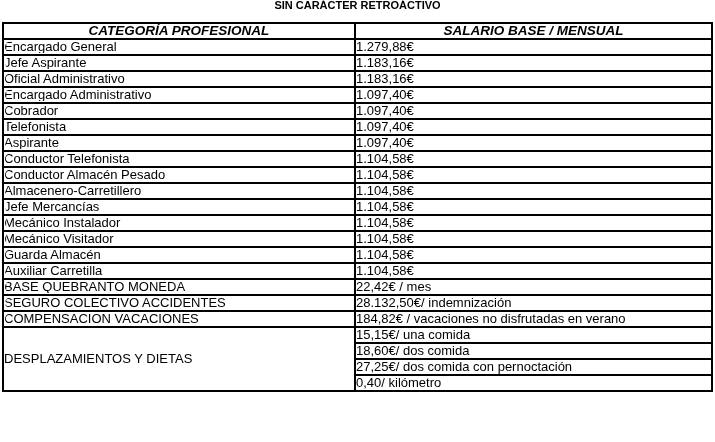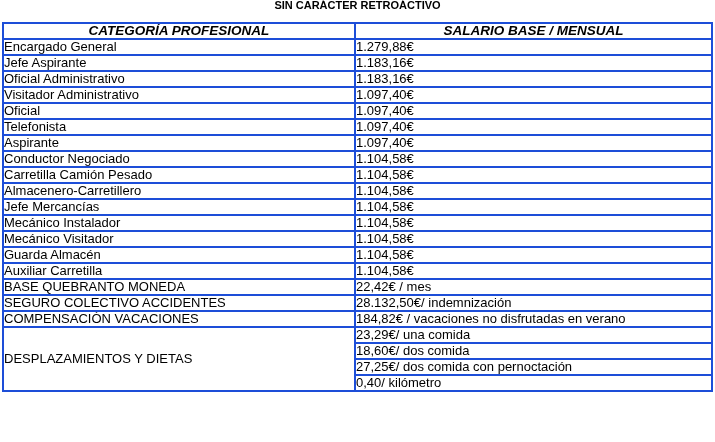--- a/index.html
+++ b/index.html
@@ -36,37 +36,38 @@
     left: 2px;
     width: 709px;
     border-collapse: collapse;
     table-layout: fixed;
     background: #ffffff;
   }
   table.salary-table col.c1 { width: 352px; }
   table.salary-table col.c2 { width: 357px; }
   table.salary-table th,
   table.salary-table td {
-    border: 2px solid #1d4ed8;
+    border: 2px solid #000000;
     height: 14px;
     padding: 0 0;
     font-size: 13px;
     line-height: 14px;
     white-space: nowrap;
     overflow: hidden;
   }
   table.salary-table th {
     font-style: italic;
     font-weight: bold;
     text-align: center;
     font-size: 13.5px;
   }
   td.cat {
     text-align: left;
     padding-left: 4px;
+    border-radius: 8px;
   }
   td.val {
     text-align: left;
   }
   td.merged-label {
     text-align: left;
     padding-left: 4px;
     vertical-align: middle;
   }
 </style>
@@ -92,41 +93,41 @@
     </tr>
     <tr>
       <td class="cat">Jefe Aspirante</td>
       <td class="val">1.183,16€</td>
     </tr>
     <tr>
       <td class="cat">Oficial Administrativo</td>
       <td class="val">1.183,16€</td>
     </tr>
     <tr>
-      <td class="cat">Visitador Administrativo</td>
+      <td class="cat">Encargado Administrativo</td>
       <td class="val">1.097,40€</td>
     </tr>
     <tr>
-      <td class="cat">Oficial</td>
+      <td class="cat">Cobrador</td>
       <td class="val">1.097,40€</td>
     </tr>
     <tr>
       <td class="cat">Telefonista</td>
       <td class="val">1.097,40€</td>
     </tr>
     <tr>
       <td class="cat">Aspirante</td>
       <td class="val">1.097,40€</td>
     </tr>
     <tr>
-      <td class="cat">Conductor Negociado</td>
+      <td class="cat">Conductor Telefonista</td>
       <td class="val">1.104,58€</td>
     </tr>
     <tr>
-      <td class="cat">Carretilla Camión Pesado</td>
+      <td class="cat">Conductor Almacén Pesado</td>
       <td class="val">1.104,58€</td>
     </tr>
     <tr>
       <td class="cat">Almacenero-Carretillero</td>
       <td class="val">1.104,58€</td>
     </tr>
     <tr>
       <td class="cat">Jefe Mercancías</td>
       <td class="val">1.104,58€</td>
     </tr>
@@ -153,21 +154,21 @@
     <tr>
       <td class="cat">SEGURO COLECTIVO ACCIDENTES</td>
       <td class="val">28.132,50€/ indemnización</td>
     </tr>
     <tr>
       <td class="cat">COMPENSACIÓN VACACIONES</td>
       <td class="val">184,82€ / vacaciones no disfrutadas en verano</td>
     </tr>
     <tr>
       <td class="merged-label" rowspan="4">DESPLAZAMIENTOS Y DIETAS</td>
-      <td class="val">23,29€/ una comida</td>
+      <td class="val">15,15€/ una comida</td>
     </tr>
     <tr>
       <td class="val">18,60€/ dos comida</td>
     </tr>
     <tr>
       <td class="val">27,25€/ dos comida con pernoctación</td>
     </tr>
     <tr>
       <td class="val">0,40/ kilómetro</td>
     </tr>

